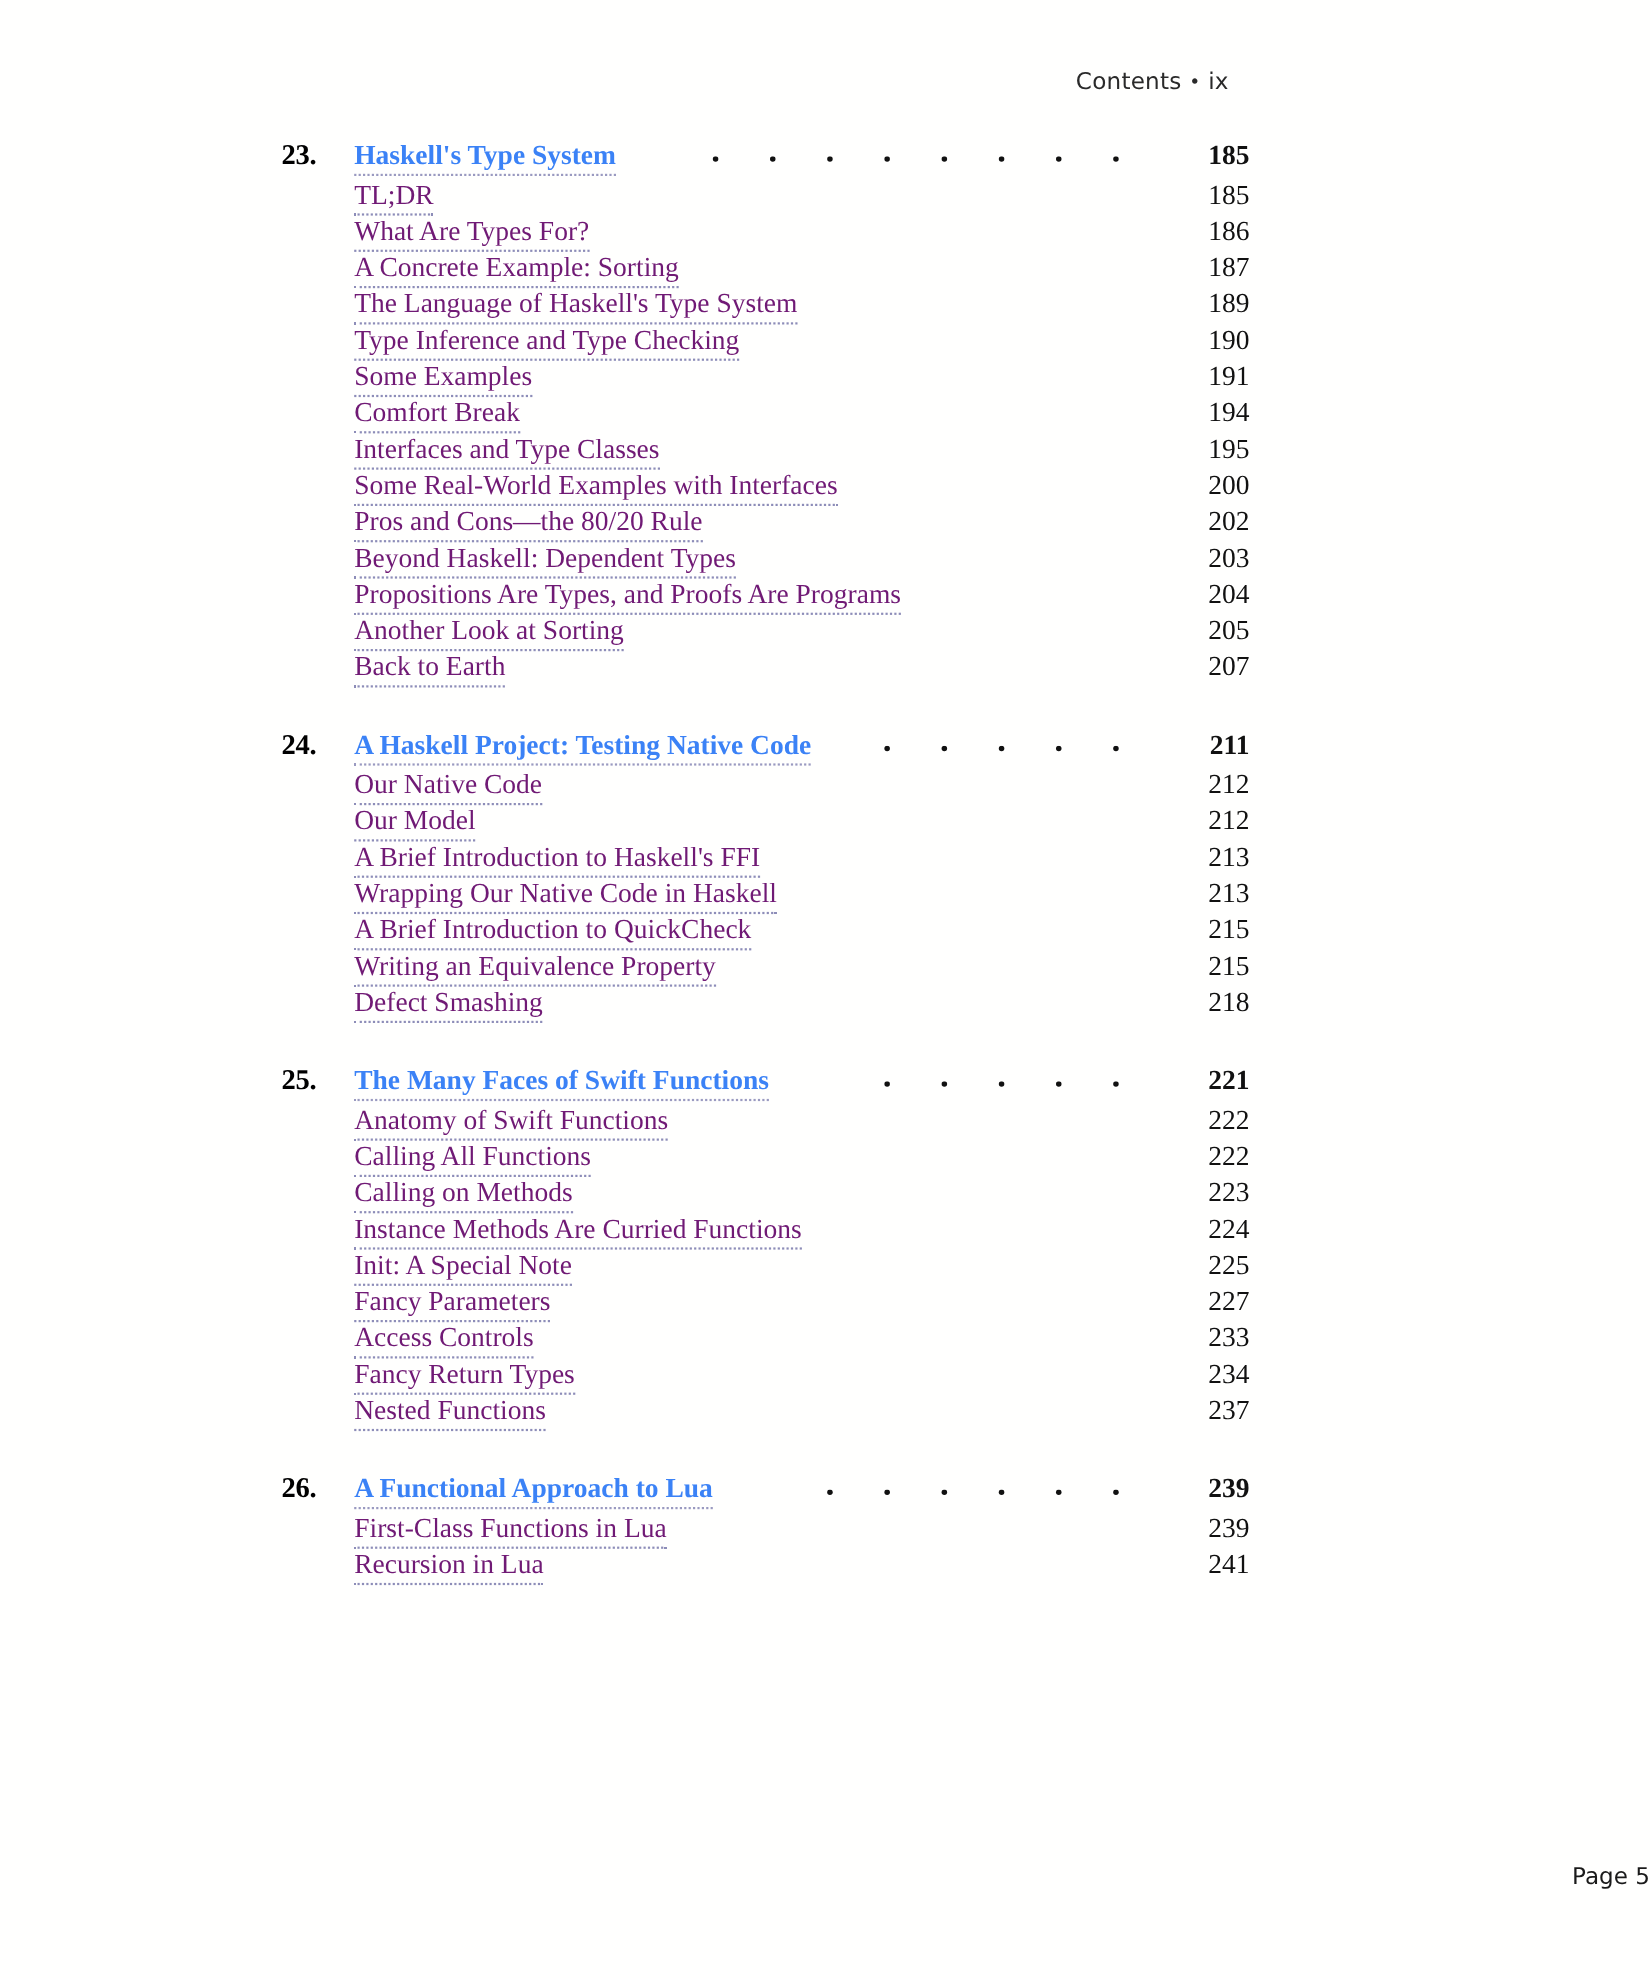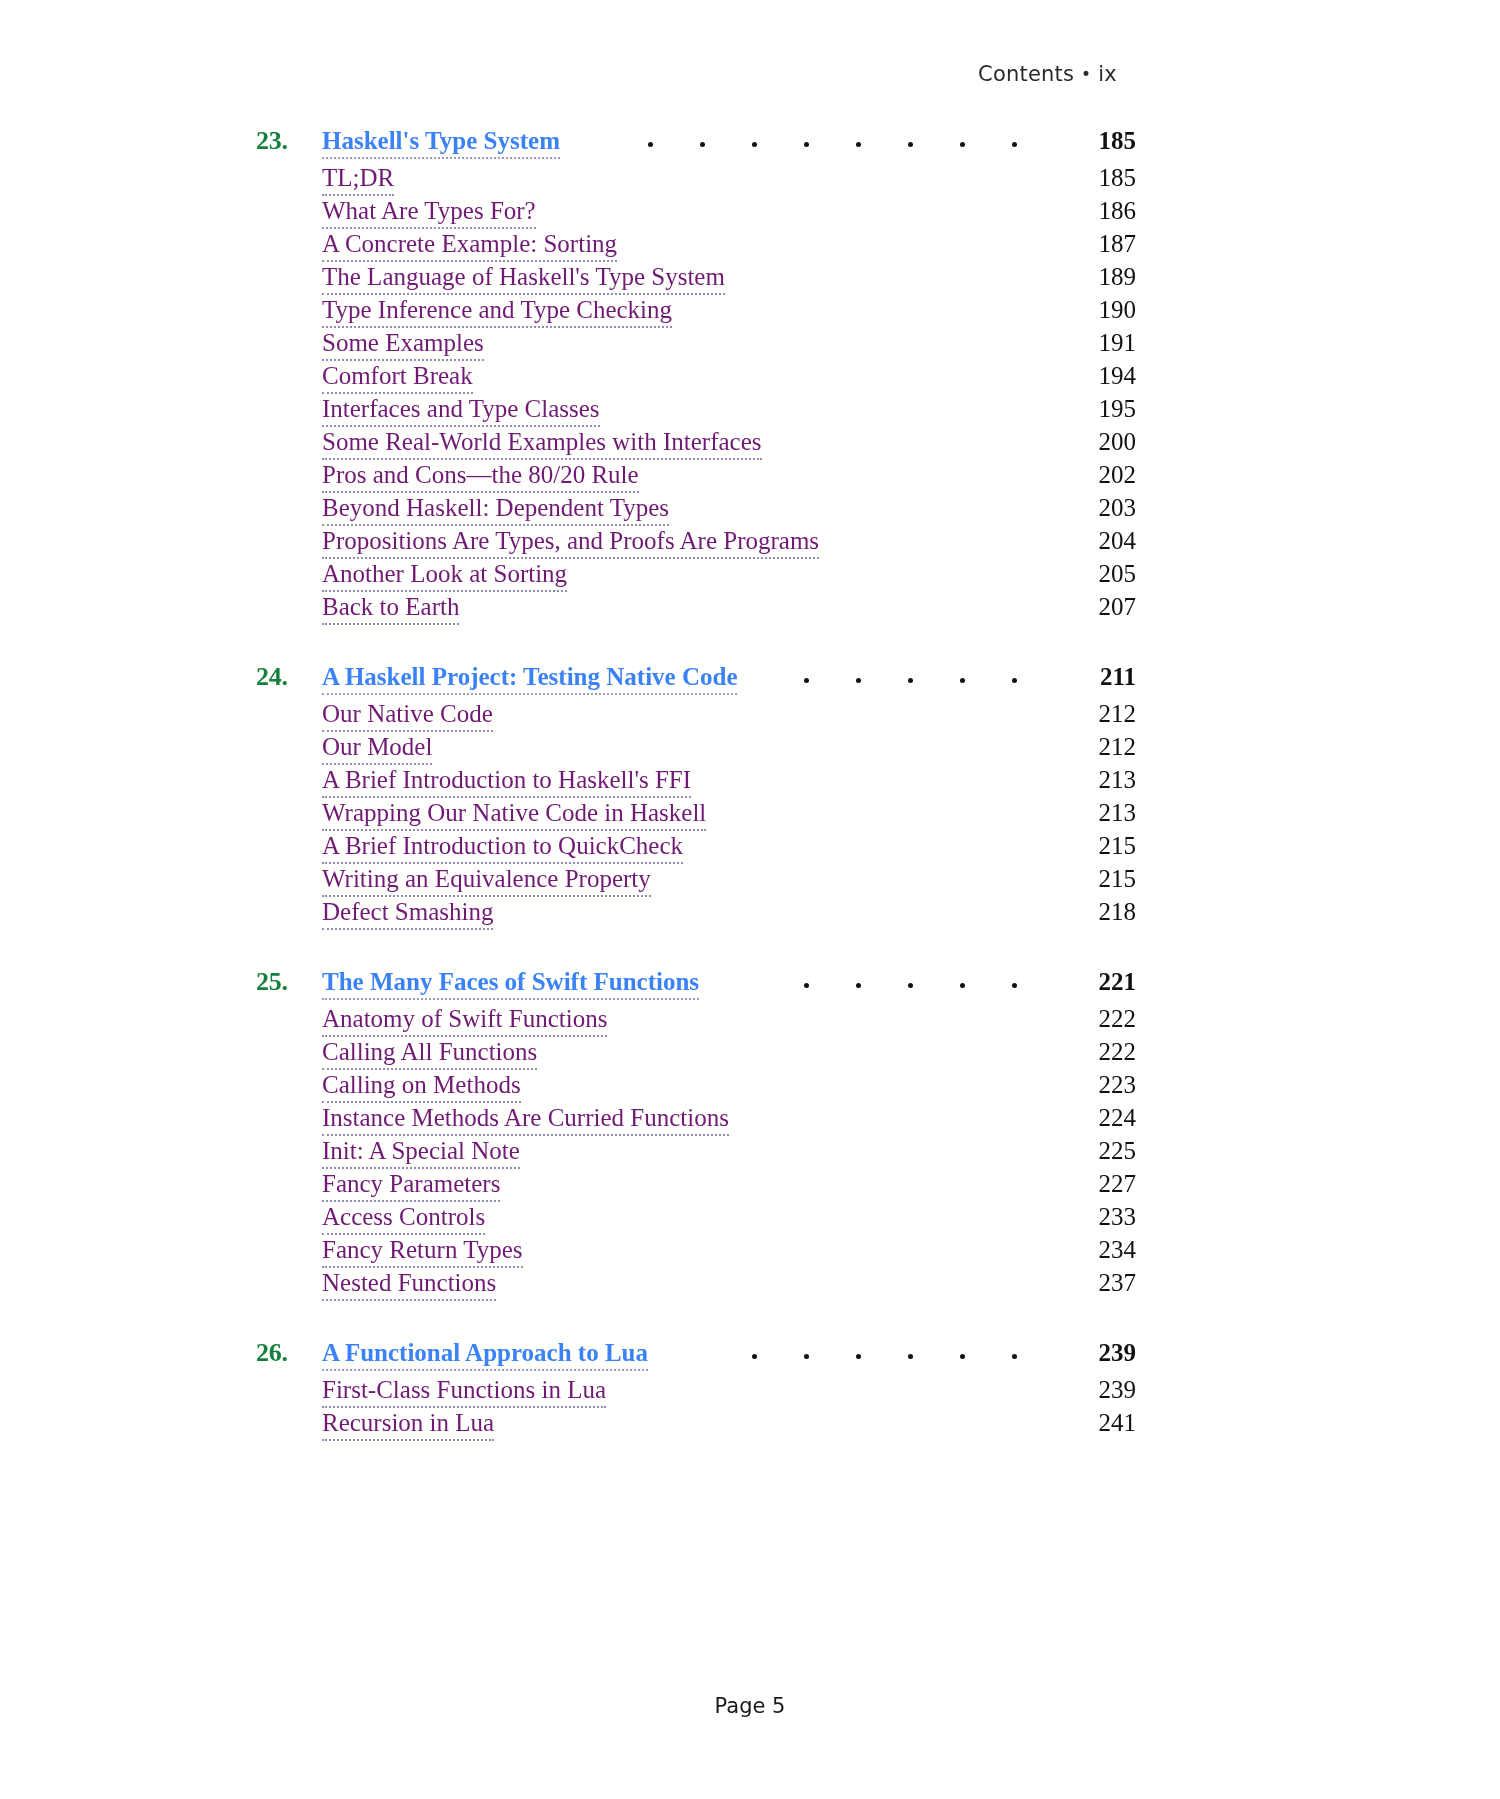--- a/index.html
+++ b/index.html
@@ -58,21 +58,21 @@
 
   
   .row.chapter { height: 38px; }
 
   .ch-num {
     width: 66px;
     flex: 0 0 66px;
     text-align: left;
     font-size: 26px;
     font-weight: bold;
-    color: #15803d;
+    color: #000000;
     font-family: "Liberation Serif", "DejaVu Serif", serif;
     letter-spacing: -0.3px;
   }
 
   .indent {
     width: 66px;
     flex: 0 0 66px;
   }
 
   .title {
@@ -121,21 +121,21 @@
     padding-left: 12px;
   }
   .row.chapter .pageno { font-weight: bold; }
 
   
   .footer {
     position: absolute;
     left: 0;
     right: 0;
     top: 1694px;
-    text-align: center;
+    text-align: right;
     font-family: "DejaVu Sans", "Liberation Sans", sans-serif;
     font-size: 21px;
     color: #1a1a1a;
   }
 </style>
 </head>
 <body>
 
 <div class="page">
 

